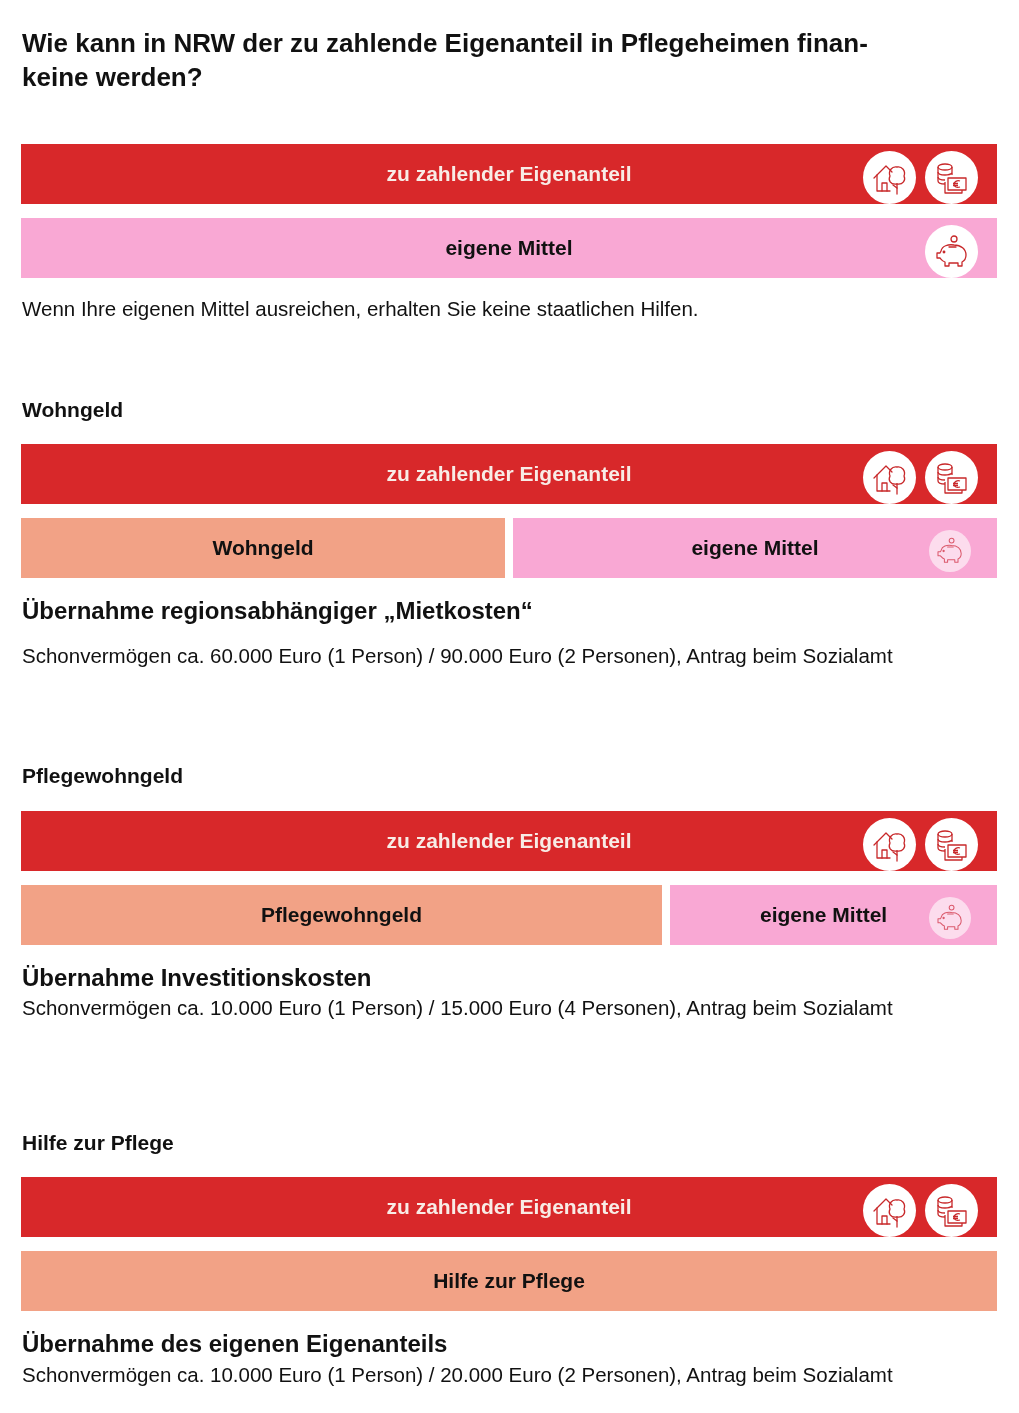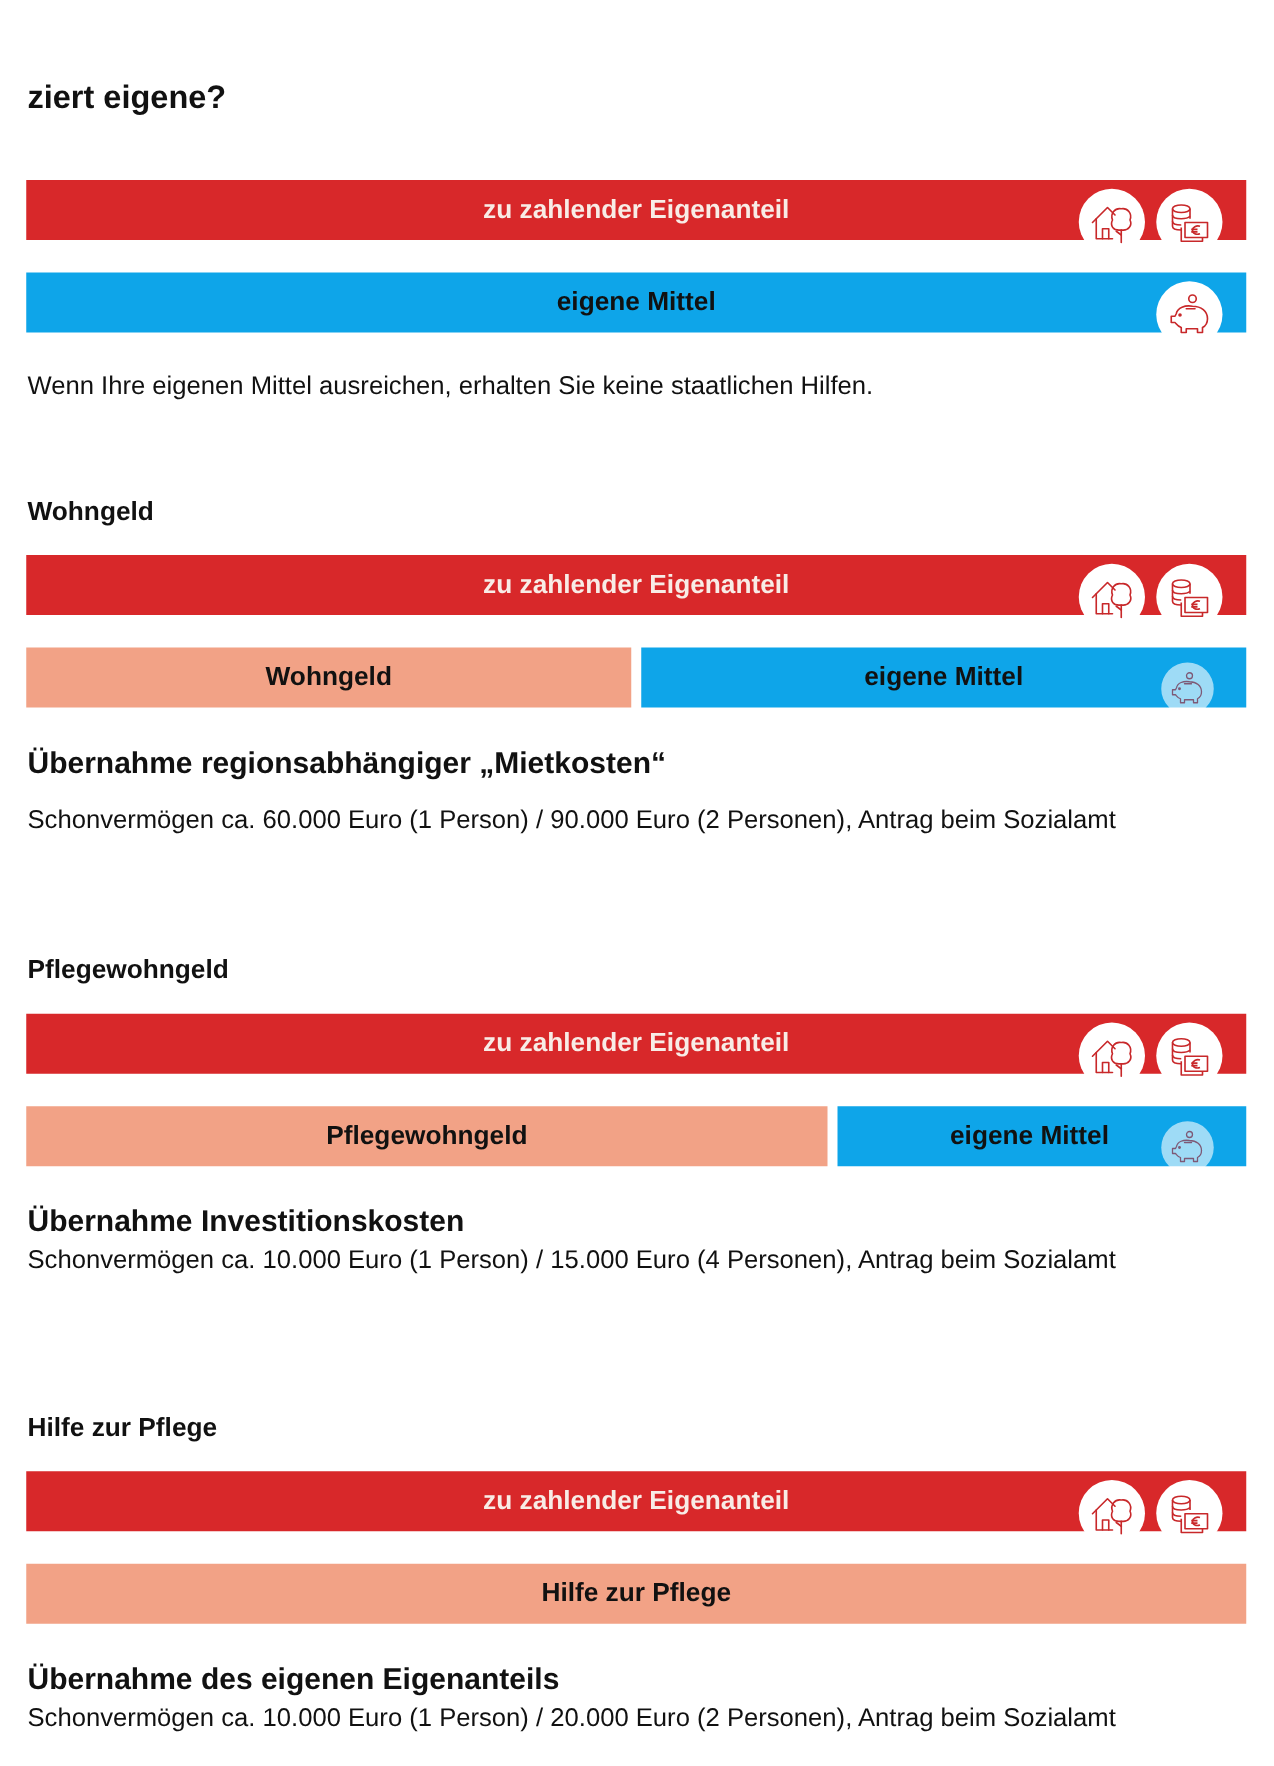--- a/index.html
+++ b/index.html
@@ -8,25 +8,25 @@
       font-family: "Liberation Sans", "DejaVu Sans", sans-serif; color: #111111;
     }
     .title {
       position: absolute; left: 22px; top: 26px; width: 960px;
       font-size: 26px; font-weight: bold; line-height: 34px; margin: 0; color: #111;
     }
     .section-heading {
       position: absolute; left: 22px; font-size: 21px; font-weight: bold; margin: 0; color: #111;
     }
     .bar {
-      position: absolute; height: 48px; display: flex; align-items: center; justify-content: center;
+      position: absolute; height: 60px; display: flex; align-items: center; justify-content: center;
       font-size: 21px; font-weight: bold; box-sizing: border-box;
     }
     .bar-red { background: #d8282a; color: #f8ece6; left: 21px; width: 976px; }
-    .bar-own { background: #0ea5e9; color: #111; }
+    .bar-own { background: #f9a8d4; color: #111; }
     .bar-aid { background: #f2a286; color: #111; }
     .bar-label { position: relative; }
     .icons { position: absolute; right: 19px; top: 7px; display: flex; gap: 9px; }
     .icon-circle {
       width: 53px; height: 53px; border-radius: 50%; background: #ffffff;
       display: flex; align-items: center; justify-content: center;
     }
     .icon-circle svg { width: 40px; height: 40px; }
     .own-icon { position: absolute; right: 19px; top: 7px; }
     .own-icon.faded { opacity: 0.6; width: 42px; height: 42px; top: 12px; right: 26px; }
@@ -67,22 +67,22 @@
         <circle cx="22" cy="7" r="3"></circle>
         <path d="M9 19 C10 14 16 12 22 13 C29 13 34 17 34 23 C34 27 32 29 30 30 V34 H26 V31 H17 V34 H13 V30 C10 29 9 27 8 26 H5 V21 H8 Z"></path>
         <circle cx="12" cy="20" r="0.8" fill="#c8282a"></circle>
         <path d="M17 15 H24"></path>
       </g>
     </symbol>
   </defs>
 </svg>
 
 <h1 class="title">
-  <br>
-  <span>ziert eigene?</span>
+  <span>Wie kann in NRW der zu zahlende Eigenanteil in Pflegeheimen finan-</span><br>
+  <span>keine werden?</span>
 </h1>
 
 <div>
   <div class="bar bar-red" style="top:144px;">
     <span class="bar-label">zu zahlender Eigenanteil</span>
     <div class="icons">
       <div class="icon-circle">
           <svg>
             <use href="#sym-house"></use>
           </svg>

